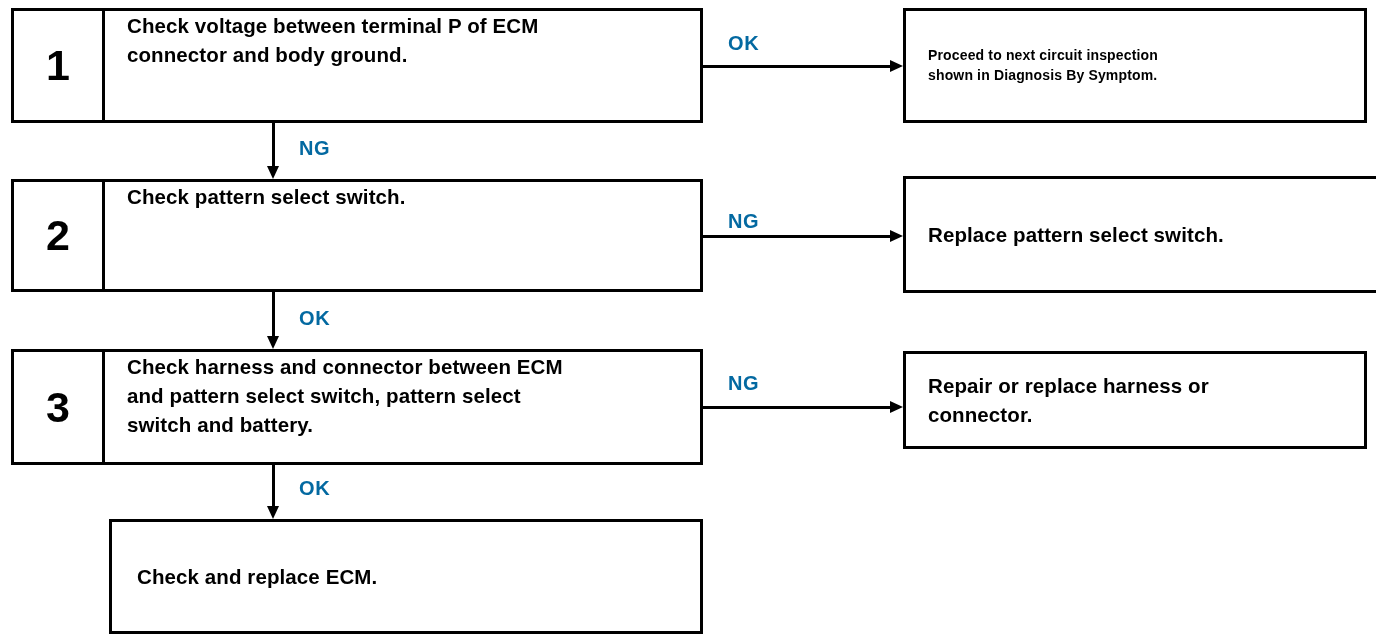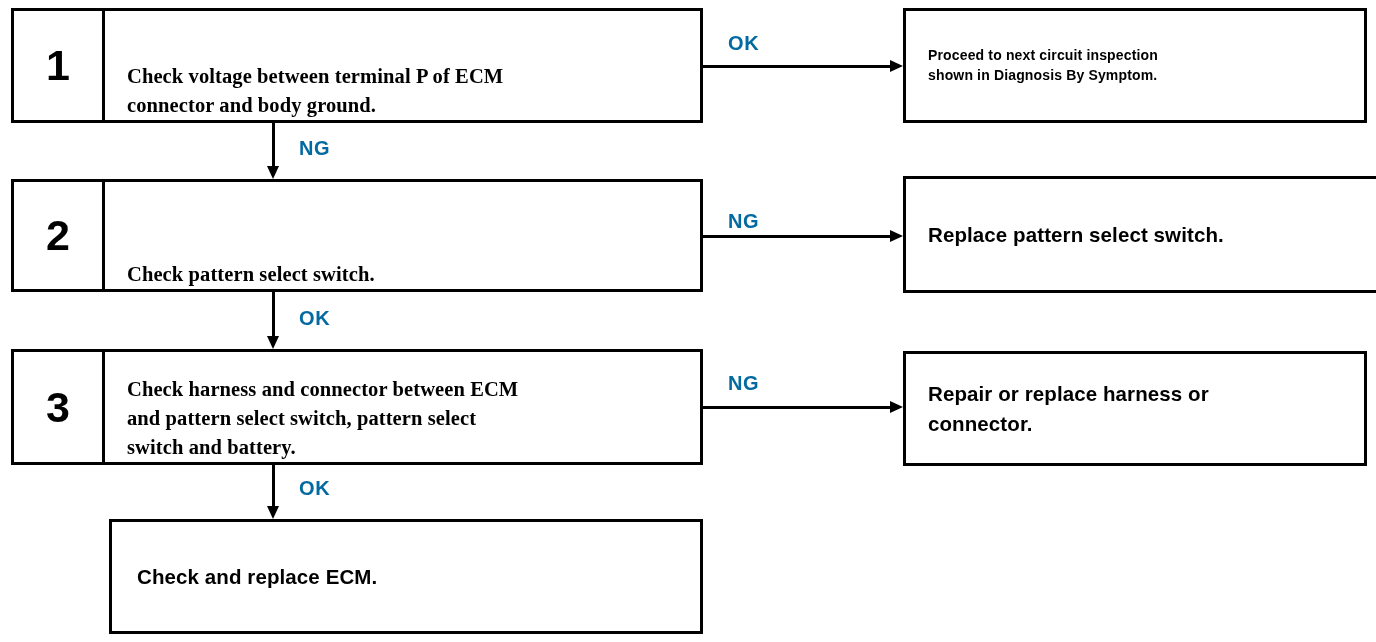--- a/index.html
+++ b/index.html
@@ -44,24 +44,23 @@
   .num-cell .num {
     font-size: 43px;
     font-weight: bold;
     line-height: 1;
     letter-spacing: 0px;
     color: #000000;
   }
   .body-cell {
     flex: 1 1 auto;
     display: flex;
-    align-items: flex-end;
+    align-items: flex-start;
     box-sizing: border-box;
     padding: 0 0 0 22px;
-    font-family: Liberation Serif, serif;
   }
   .box-plain {
     display: flex;
     align-items: center;
     box-sizing: border-box;
     padding: 0 0 0 22px;
   }
   .box-text {
     font-size: 20.5px;
     font-weight: bold;
@@ -169,21 +168,21 @@
       <span class="box-text">Check harness and connector between ECM
 and pattern select switch, pattern select
 switch and battery.</span>
     </div>
   </div>
 
   <div class="hline" style="left:702px; top:406px; width:190px;"></div>
   <div class="arrow-right" style="left:890px; top:401px;"></div>
   <div class="edge-label" style="left:728px; top:373px;">NG</div>
 
-  <div class="box box-plain" style="left:903px; top:351px; width:464px; height:115px;">
+  <div class="box box-plain" style="left:903px; top:351px; width:464px; height:98px;">
     <span class="box-text">Repair or replace harness or
 connector.</span>
   </div>
 
   <div class="vline" style="left:272px; top:465px; height:45px;"></div>
   <div class="arrow-down" style="left:267px; top:506px;"></div>
   <div class="edge-label" style="left:299px; top:478px;">OK</div>
 
   <div class="box box-plain" style="left:109px; top:519px; width:594px; height:115px; padding-left:25px;">
     <span class="box-text">Check and replace ECM.</span>

